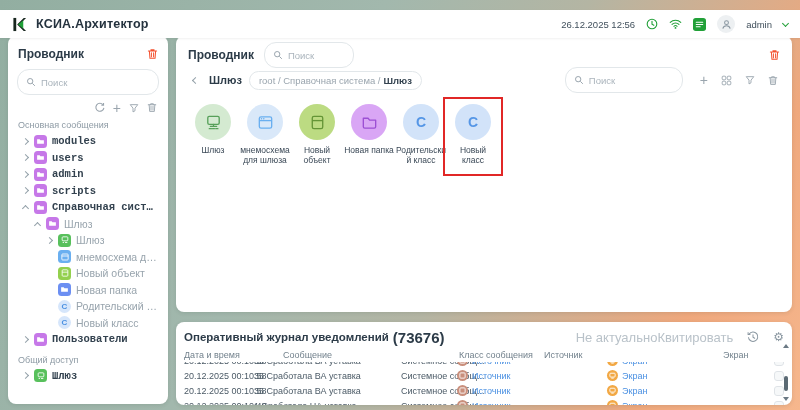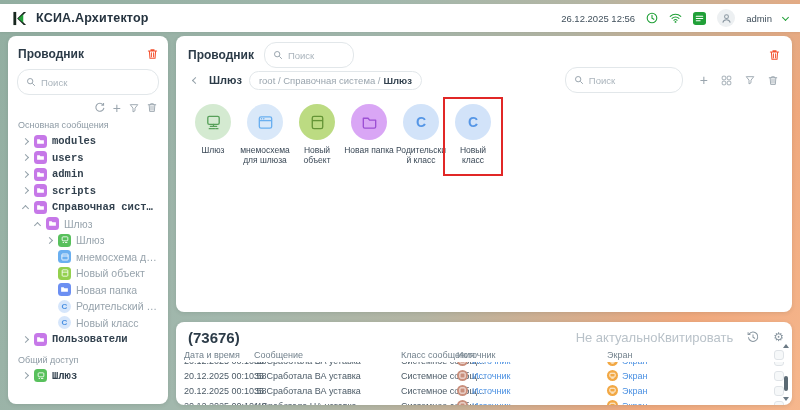--- a/index.html
+++ b/index.html
@@ -5,21 +5,21 @@
   * { margin:0; padding:0; box-sizing:border-box; }
   html,body { width:800px; height:410px; }
   body{
     font-family:"Liberation Sans","DejaVu Sans",sans-serif;
     background:linear-gradient(118deg,#92aea1 0%,#a2b8ad 38%,#b4b5a3 58%,#efa87d 84%,#f6b78d 100%);
     overflow:hidden; color:#33424f;
   }
   .page{ position:relative; width:800px; height:410px; }
 
   
-  .appbar{ position:absolute; left:0; top:4px; width:800px; height:28px; background:#fff;
+  .appbar{ position:absolute; left:0; top:10px; width:800px; height:28px; background:#fff;
     display:flex; align-items:center; padding:0 12px; box-shadow:0 1px 2px rgba(0,0,0,.06); z-index:5;}
   .appbar .logo{ display:flex; align-items:center; margin-right:9px; }
   .app-title{ font-size:12.5px; font-weight:700; color:#24323e; letter-spacing:.2px;}
   .appbar .spacer{ flex:1; }
   .ab-right{ display:flex; align-items:center; gap:11px; }
   .ab-dt{ font-size:9.5px; color:#41505c; }
   .avatar{ width:18px; height:18px; border-radius:50%; background:#edf0f2; display:flex; align-items:center; justify-content:center;}
   .ab-user{ font-size:9.5px; color:#41505c; }
   .cv{ width:5px; height:5px; border-right:1.3px solid #93a0a9; border-bottom:1.3px solid #93a0a9; display:inline-block;}
   .cv.r{ transform:rotate(-45deg); }
@@ -80,21 +80,21 @@
   .red-frame{ position:absolute; left:-5px; right:-5px; top:-7px; bottom:-11px; border:2px solid #e12726; pointer-events:none;}
 
   
   .j-head{ display:flex; align-items:center; height:16px; }
   .j-title{ font-size:11.5px; font-weight:700; color:#2c3b48; }
   .j-count{ font-size:15px; font-weight:700; color:#2c3b48; margin-left:4px;}
   .j-head .spacer{ flex:1;}
   .j-act{ font-size:13px; color:#b9c2c9; cursor:pointer;}
   .j-ic{ margin-left:14px; color:#8a97a1; font-size:12px;}
   .jgrid{ display:grid; grid-template-columns:70px 147px 56px 150px 161px 16px; align-items:center; height:15px; }
-  .jgrid.hdr{ margin-top:2px; }
+  .jgrid.hdr{ margin-top:2px;gap:29px; }
   .th{ font-size:9px; color:#73828d; white-space:nowrap; overflow:visible;}
   .td{ font-size:9px; color:#4b5a66; white-space:nowrap; overflow:visible;}
   .celllink{ display:flex; align-items:center; gap:4px; font-size:9px; color:#4a90e2; cursor:pointer;}
   .mini{ width:11px; height:11px; border-radius:50%; display:inline-flex; align-items:center; justify-content:center; flex:none;}
   .mini.src{ background:#c98f7c; } .mini.scr{ background:#f2a844; }
   .mini svg{ display:block; }
   .cbx{ width:10px; height:10px; border:1px solid #dfe3e7; border-radius:3px; background:#f6f8f9; justify-self:end; cursor:pointer;}
   .rows-viewport{ overflow:hidden; height:62px; margin-top:0px;}
   .rows-inner{ margin-top:-9px; }
   .jscroll{ position:absolute; right:2px; top:22px; bottom:4px; width:9px; display:flex; flex-direction:column; align-items:center; justify-content:space-between;}
@@ -443,20 +443,21 @@
         <div class="gcirc gc-class">
             <span>C</span>
           </div>
         <div class="glabel">Новый класс</div>
       </div>
     </div>
   </div>
 
   <div class="panel journal">
     <div class="j-head">
+      <span class="j-title">Оперативный журнал уведомлений</span>
       <span class="j-count">(73676)</span>
       <span class="spacer"></span>
       <span class="j-act">Не актуально</span>
       <span class="j-act">Квитировать</span>
       <span class="j-ic iconbtn">
         <svg viewBox="0 0 13 13" width="12" height="12">
             <path d="M2.3 3.4A5.1 5.1 0 1 1 1.5 6.8" fill="none" stroke="#8a97a1" stroke-width="1.1"></path>
             <path d="M1.2 1.4v2.5h2.5" fill="none" stroke="#8a97a1" stroke-width="1.1"></path>
             <path d="M6.5 4.2v2.6l1.8 1.1" fill="none" stroke="#8a97a1" stroke-width="1.1" stroke-linecap="round"></path>
           </svg>

